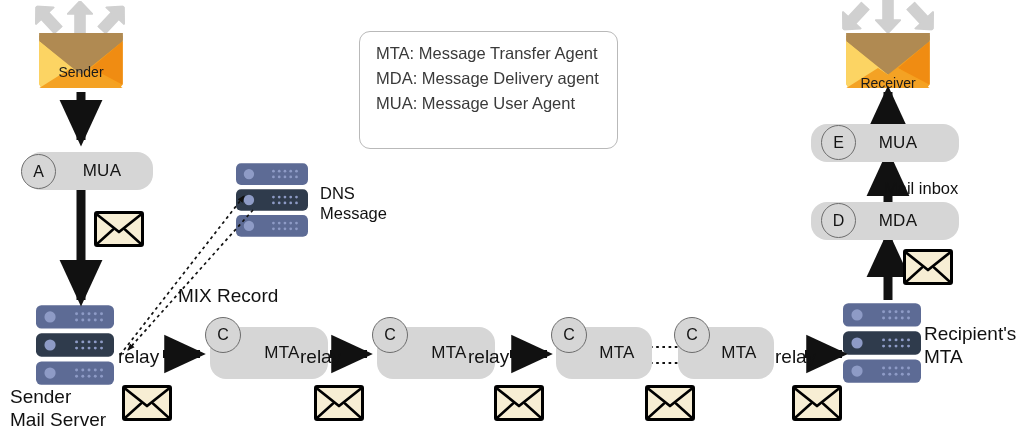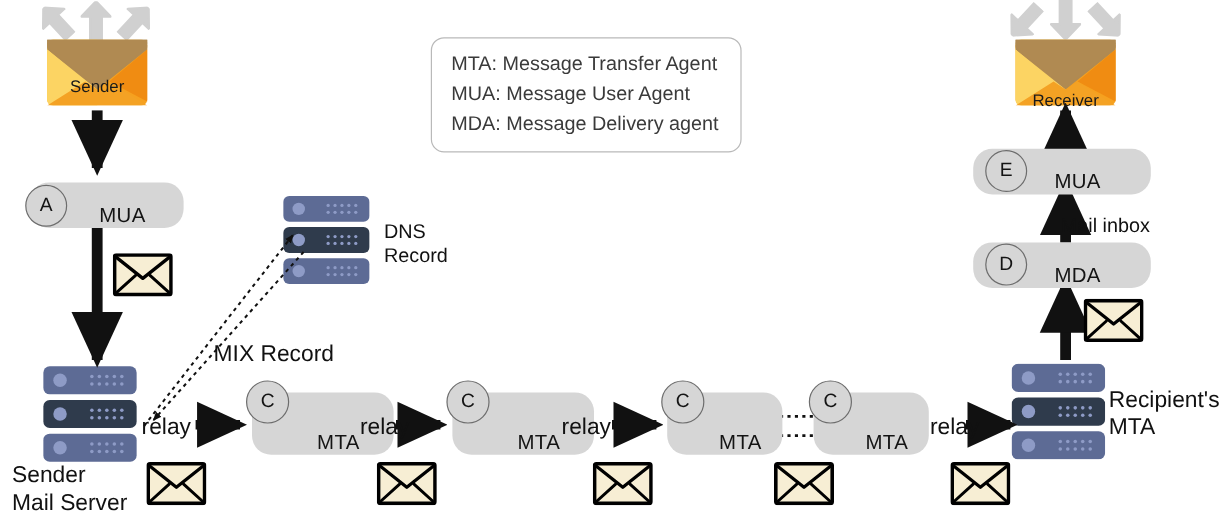--- a/index.html
+++ b/index.html
@@ -13,21 +13,21 @@
   }
   #stage{position:absolute;left:0;top:0;width:1016px;height:433px;}
   #svg-layer{position:absolute;left:0;top:0;width:1016px;height:433px;}
 
   
   .node{
     position:absolute;
     background:#d6d6d6;
     border-radius:16px;
     display:flex;
-    align-items:flex-end;
+    align-items:center;
     justify-content:center;
     box-sizing:border-box;
   }
   .node .node-label{
     font-size:17px;color:#141414;letter-spacing:.3px;
     padding-left:26px;
   }
   
   .badge{
     position:absolute;
@@ -207,24 +207,24 @@
     <use href="#smenv" x="903" y="249" width="50" height="36"></use>
   </svg>
 
   <div class="big-env" style="left:34px;top:33px;width:94px;height:55px;">
     <div class="cap">Sender</div>
   </div>
   <div class="big-env" style="left:841px;top:33px;width:94px;height:66px;">
     <div class="cap">Receiver</div>
   </div>
 
-  <div class="legend" style="left:359px;top:31px;width:259px;height:96px;">
+  <div class="legend" style="left:359px;top:31px;width:259px;height:118px;">
     <div class="legend-line">MTA: Message Transfer Agent</div>
+    <div class="legend-line">MDA: Message Delivery agent</div>
     <div class="legend-line">MUA: Message User Agent</div>
-    <div class="legend-line">MDA: Message Delivery agent</div>
   </div>
 
   <div class="node" style="left:25px;top:152px;width:128px;height:38px;">
     <span class="node-label">MUA</span>
   </div>
   <div class="badge" style="left:21px;top:154px;width:35px;height:35px;">
     <span>A</span>
   </div>
 
   <div class="node" style="left:210px;top:327px;width:118px;height:52px;">
@@ -264,21 +264,21 @@
 
   <div class="node" style="left:811px;top:124px;width:148px;height:38px;">
     <span class="node-label">MUA</span>
   </div>
   <div class="badge" style="left:821px;top:125px;width:35px;height:35px;">
     <span>E</span>
   </div>
 
   <div class="txt center big" style="left:320px;top:183px;width:70px;">
     <span>DNS</span><br>
-    <span>Record</span>
+    <span>Message</span>
   </div>
 
   <div class="txt center" style="left:10px;top:385px;width:130px;">
     <span>Sender</span><br>
     <span>Mail Server</span>
   </div>
 
   <div class="txt center" style="left:924px;top:322px;width:92px;">
     <span>Recipient's</span><br>
     <span>MTA</span>

